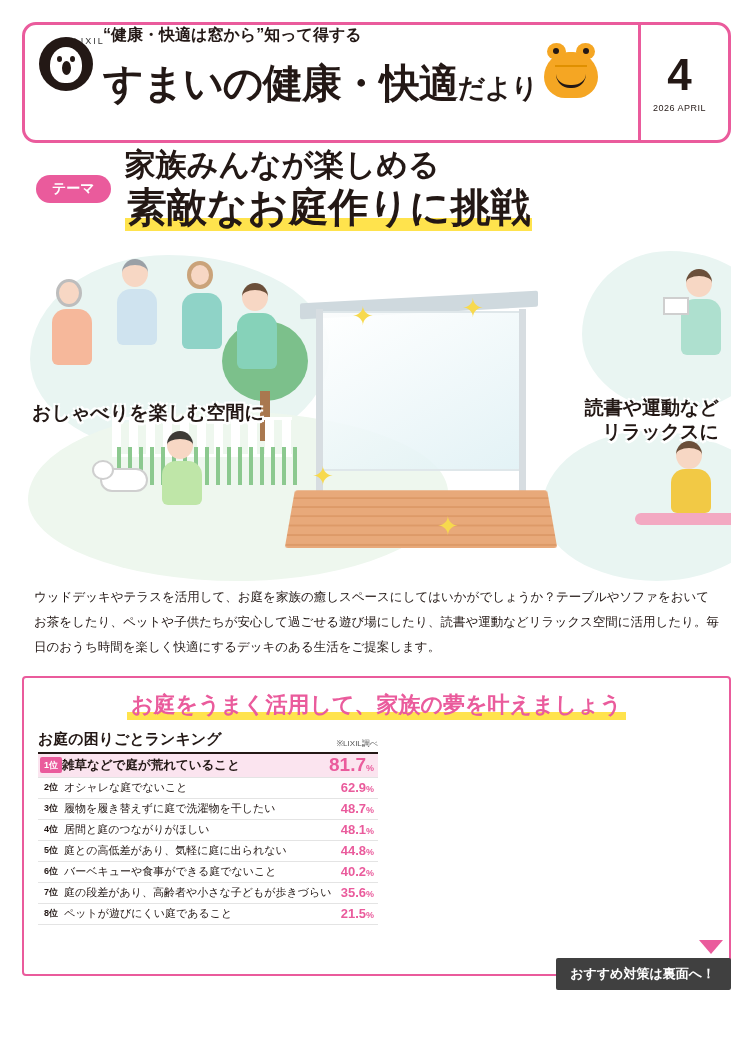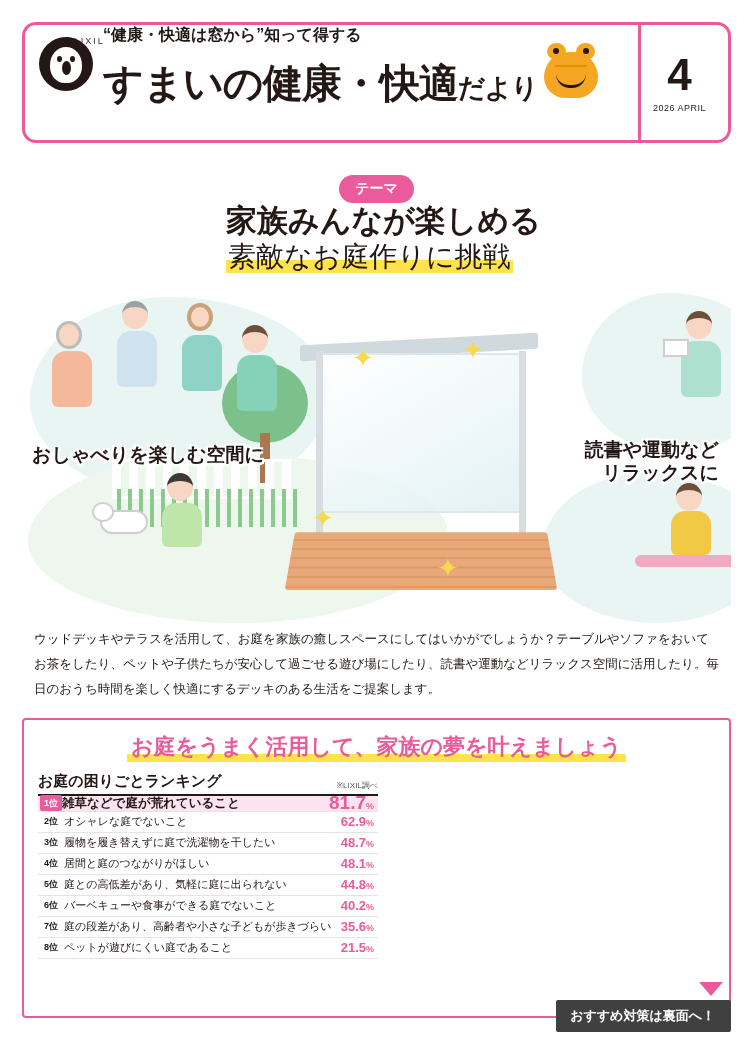--- a/index.html
+++ b/index.html
@@ -59,29 +59,29 @@
   .frog .fm { position:absolute; left:12px; top:20px; width:30px; height:16px; border-bottom:3px solid #231815; border-radius:0 0 14px 14px;}
   .frog .fline { position:absolute; left: 11px; top: 13px; width: 32px; height: 2px; background:#e09000;}
   .issue {
     width: 80px; height: 100%; border-left: 3px solid #ea5b9c;
     display:flex; flex-direction: column; align-items:center; justify-content:center; flex: 0 0 auto;
   }
   .issue .num { font-size: 44px; font-weight: bold; line-height: 1; color:#231815;}
   .issue .date { font-size: 9px; color:#231815; margin-top: 6px; letter-spacing: .5px;}
 
   
-  .theme-row { display:flex; align-items:center; margin-top: 32px; padding-left: 14px; flex-direction: column; }
+  .theme-row { display:flex; align-items:center; margin-top: 4px; padding-left: 14px; }
   .theme-badge {
     background: #ea5b9c; color:#fff; font-size: 14px; font-weight:bold;
     border-radius: 14px; padding: 5px 16px; flex: 0 0 auto; margin-right: 14px;
   }
   .theme-lines { line-height: 1.18; }
   .theme-l1 { font-size: 31px; font-weight: bold; letter-spacing: 0px; }
   .theme-l2 {
-    font-size: 28px; font-weight: normal; letter-spacing: 0px; display:inline-block;
+    font-size: 40px; font-weight: bold; letter-spacing: 0px; display:inline-block;
     background: linear-gradient(to top, #ffe34d 0 13px, transparent 13px 100%);
     padding: 0 2px;
   }
 
   
   .illus {
     position: relative; margin-top: 10px; height: 340px; width: 100%;
     background: #ffffff; overflow: hidden;
   }
   .blob {
@@ -159,21 +159,21 @@
   .panel-cols { display:flex; gap: 16px; }
   .col-left { width: 340px; flex: 0 0 auto; }
   .col-right { flex: 1 1 auto; font-size: 13px; line-height: 1.95; }
 
   .rank-head { display:flex; align-items: flex-end; justify-content: space-between; border-bottom: 2px solid #231815; padding-bottom: 3px;}
   .rank-title { font-size: 15px; font-weight: bold; }
   .rank-note { font-size: 8px; color:#555; }
   .rank-row {
     display:flex; align-items:center; height: 21px; font-size: 11px; border-bottom: 1px solid #e4e4e4;
   }
-  .rank-row.top { background: #fbe4ef; height: 16px; font-size: 12.5px; font-weight: bold; }
+  .rank-row.top { background: #fbe4ef; height: 24px; font-size: 12.5px; font-weight: bold; }
   .rank-no {
     width: 26px; flex: 0 0 auto; text-align:center; font-size: 9px; color:#231815; font-weight:bold;
   }
   .rank-row.top .rank-no { background:#ea5b9c; color:#fff; height: 16px; line-height:16px; border-radius:2px; margin-left:2px; width:22px; font-size:9px;}
   .rank-label { flex: 1 1 auto; }
   .rank-val { flex: 0 0 auto; color:#ea5b9c; font-weight: bold; font-size: 13px; padding-right: 4px;}
   .rank-row.top .rank-val { font-size: 19px; }
   .rank-val .u { font-size: 9px; }
 
   .cta {

